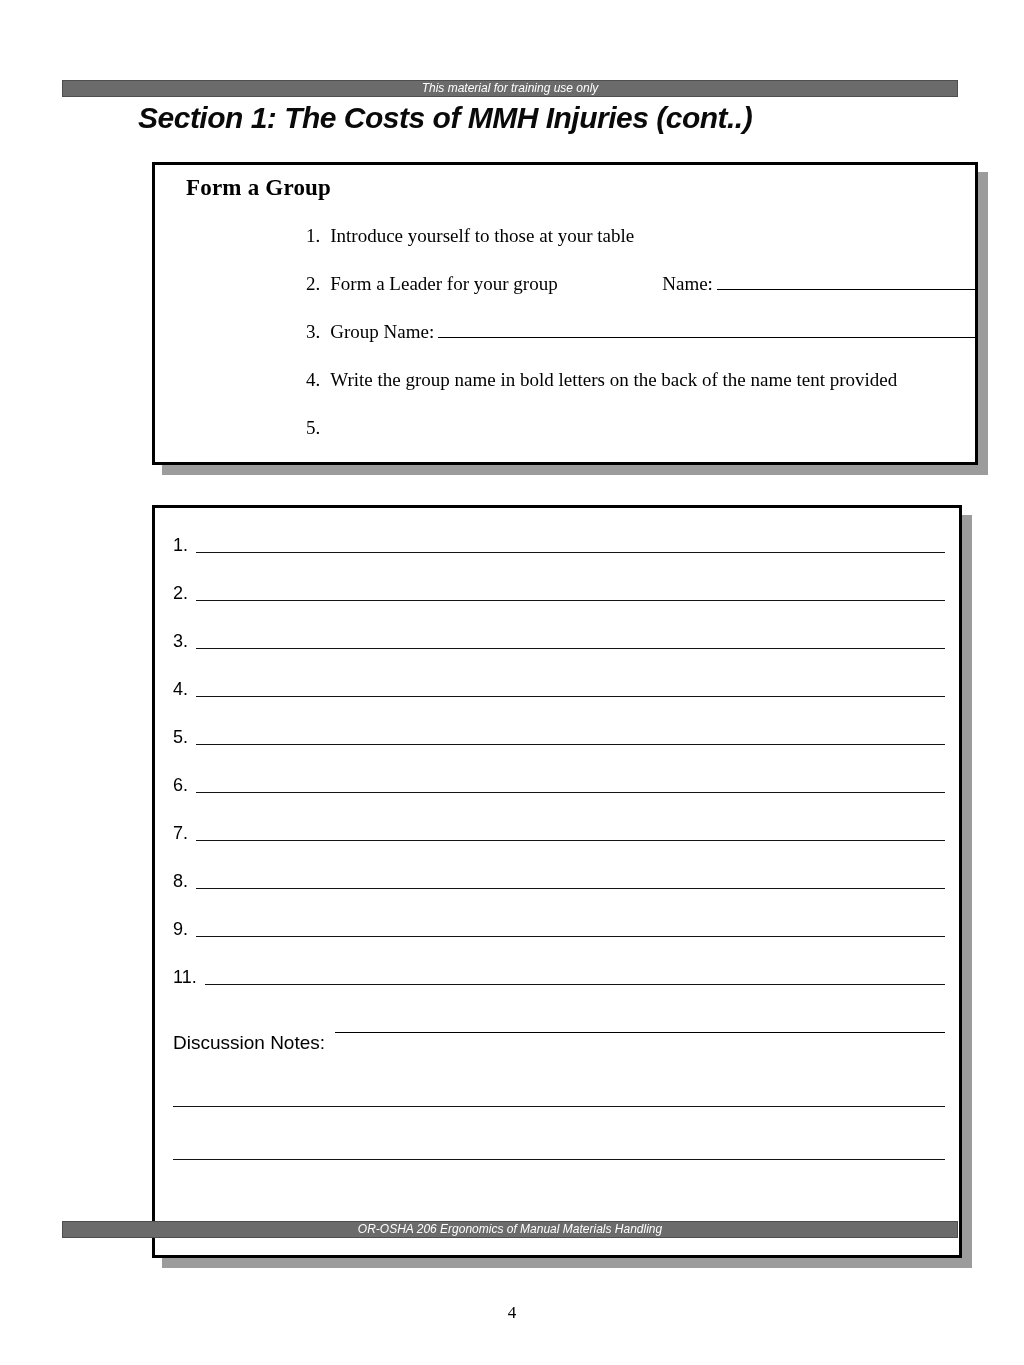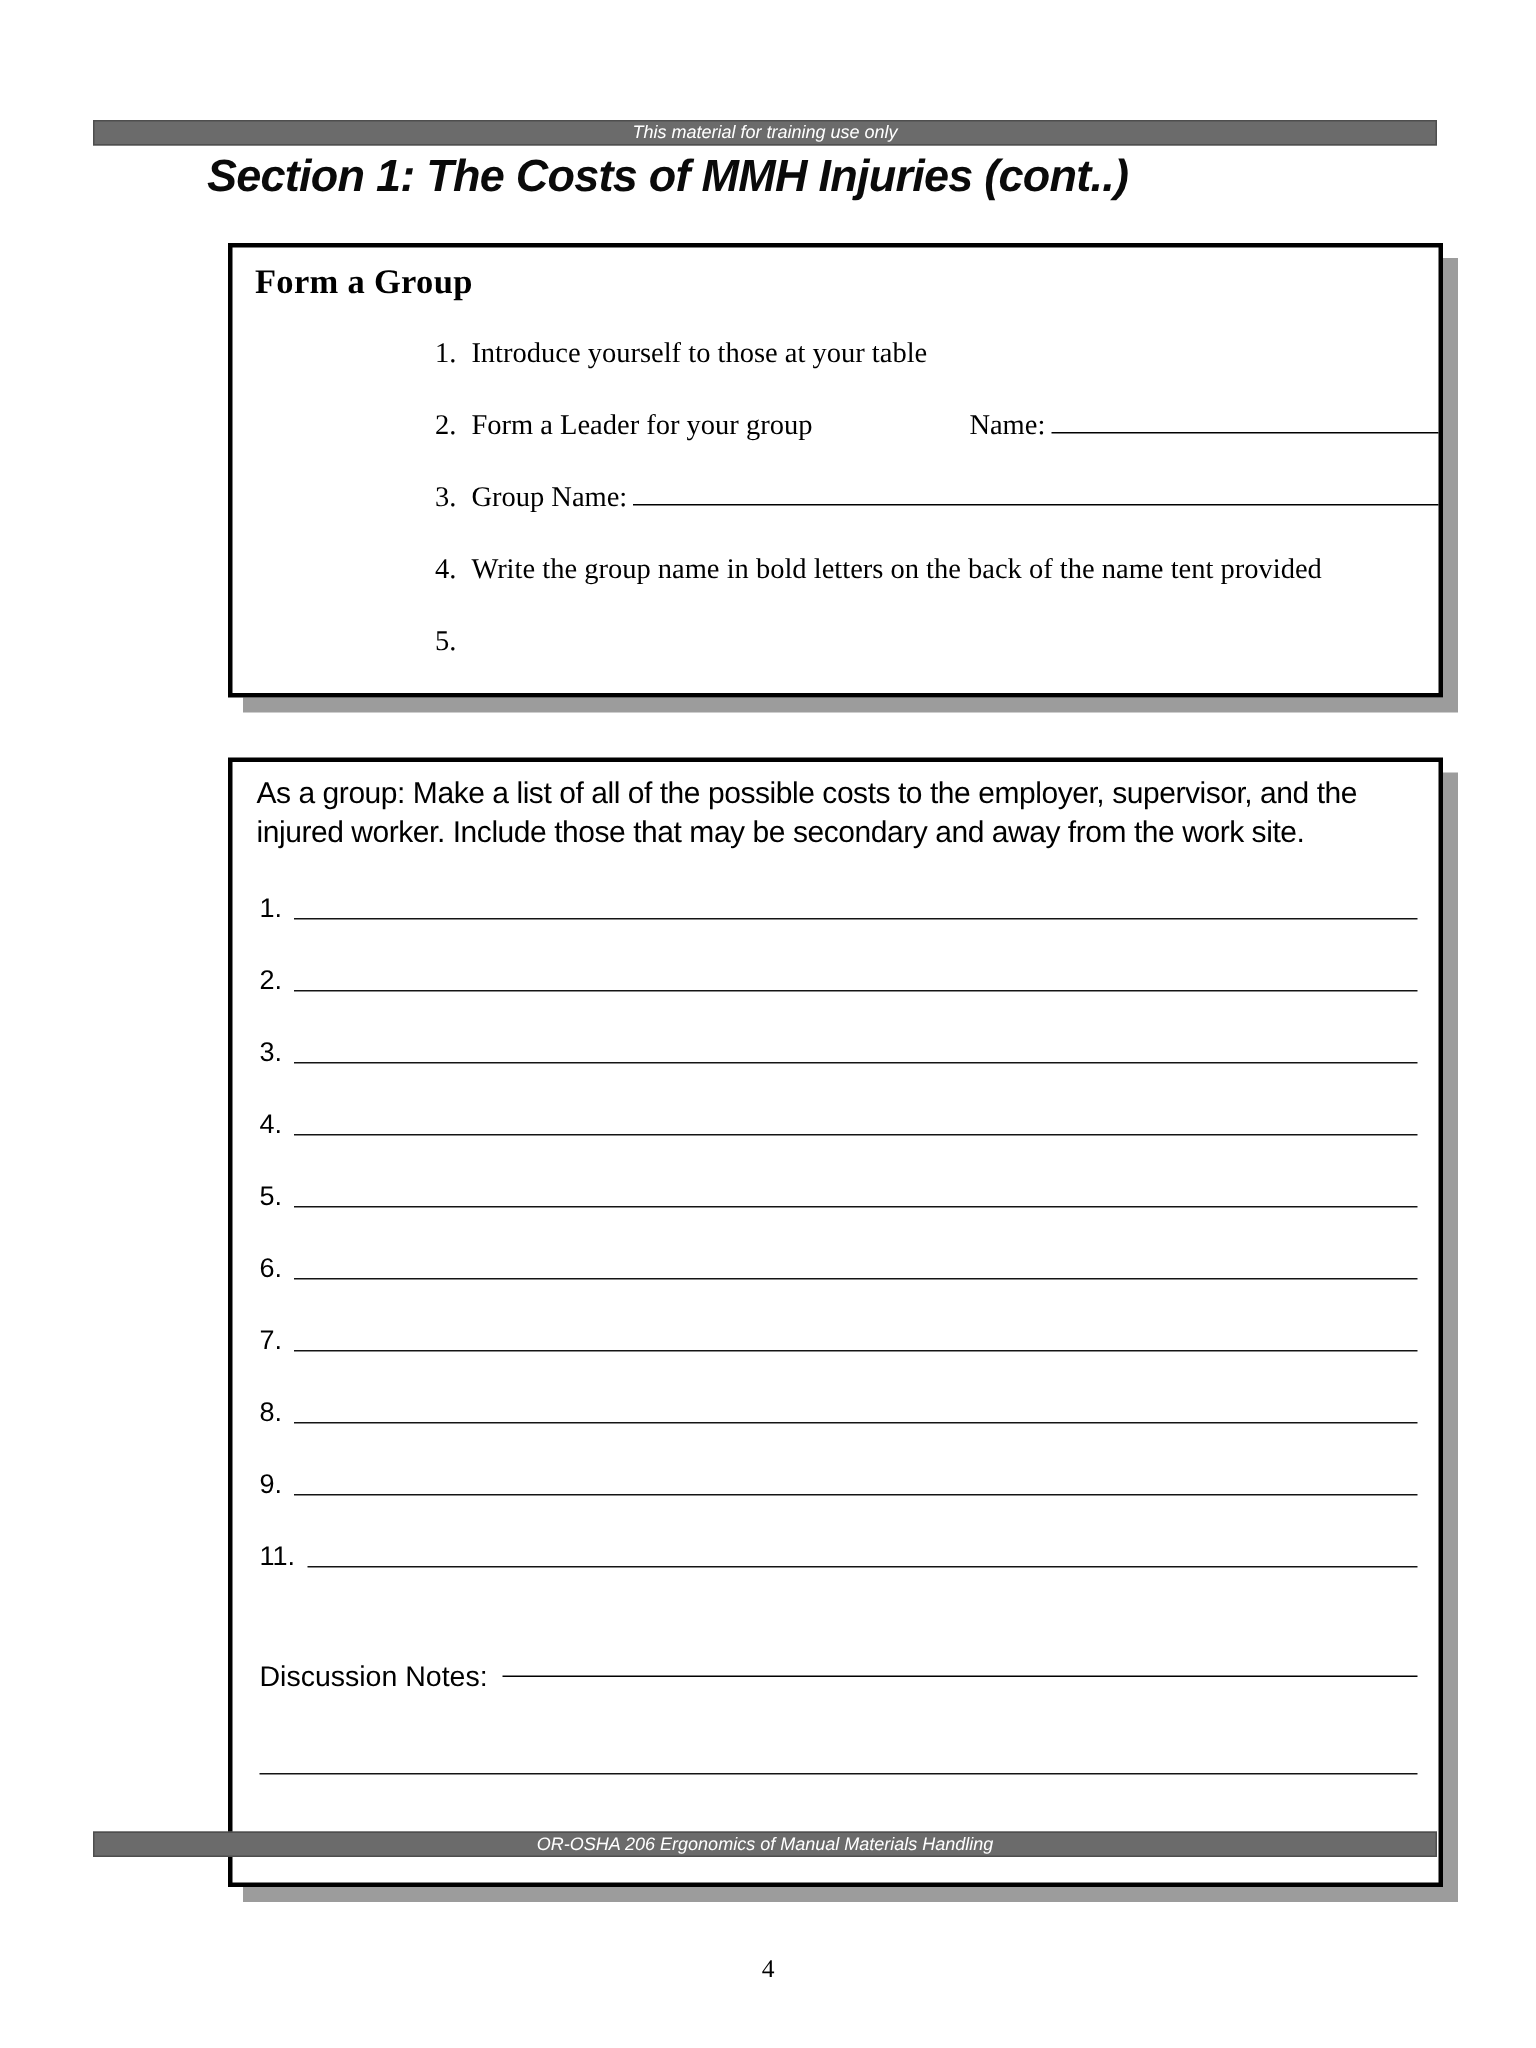--- a/index.html
+++ b/index.html
@@ -20,21 +20,21 @@
   .page-title{
     position:absolute;left:138px;top:101px;
     font:bold italic 30px "Liberation Sans",sans-serif;
     letter-spacing:-0.5px;color:#0a0a0a;white-space:nowrap;
   }
   
   .wbox{
     position:absolute;left:152px;width:804px;background:#fff;
     border:3px solid #000;box-shadow:10px 10px 0 #9c9c9c;
   }
-  .box1{top:162px;height:297px;}
+  .box1{top:162px;height:297px;padding-left:16px;}
   .box2{top:505px;height:747px;}
   
   .box1 .heading{
     margin:10px 0 0 15px;
     font:bold 23px "Liberation Serif",serif;letter-spacing:0.2px;
   }
   .box1 .rows{margin:24px 0 0 135px;font:19px "Liberation Serif",serif;}
   .box1 .row{display:flex;align-items:baseline;margin-bottom:26px;white-space:nowrap;}
   .box1 .num{margin-right:10px;}
   .box1 .itext2{width:332px;}
@@ -44,21 +44,21 @@
   
   .box2 .intro{
     margin:8px 8px 0 16px;
     font:20px/26px "Liberation Sans",sans-serif;letter-spacing:-0.3px;
   }
   .box2 .numrows{margin:0 14px 0 18px;}
   .numrow{display:flex;height:48px;align-items:flex-end;font:18px "Liberation Sans",sans-serif;}
   .numrow .n{margin-right:8px;}
   .numrow .wline{flex:1;border-bottom:1.6px solid #141414;margin-bottom:3px;}
   .disc-row{
-    display:flex;align-items:center;margin:60px 14px 0 18px;
+    display:flex;align-items:flex-start;margin:44px 14px 0 18px;
     font:19px "Liberation Sans",sans-serif;white-space:nowrap;
   }
   .disc-row .dlabel{margin-right:10px;}
   .extra-line{margin:52px 14px 0 18px;height:0;border-bottom:1.6px solid #141414;}
   
   .page-number{
     position:absolute;left:0;top:1303px;width:1024px;text-align:center;
     font:17px "Liberation Serif",serif;
   }
 </style>
@@ -91,21 +91,20 @@
       <span class="num">4.</span>
       <span>Write the group name in bold letters on the back of the name tent provided</span>
     </div>
     <div class="row">
       <span class="num">5.</span>
     </div>
   </div>
 </div>
 
 <div class="wbox box2">
-  <div class="intro">As a group:  Make a list of all of the possible costs to the employer, supervisor, and the injured worker.  Include those that may be secondary and away from the work site.</div>
 
   <div class="numrows">
     <div class="numrow">
       <span class="n">1.</span>
       <span class="wline"></span>
     </div>
     <div class="numrow">
       <span class="n">2.</span>
       <span class="wline"></span>
     </div>

